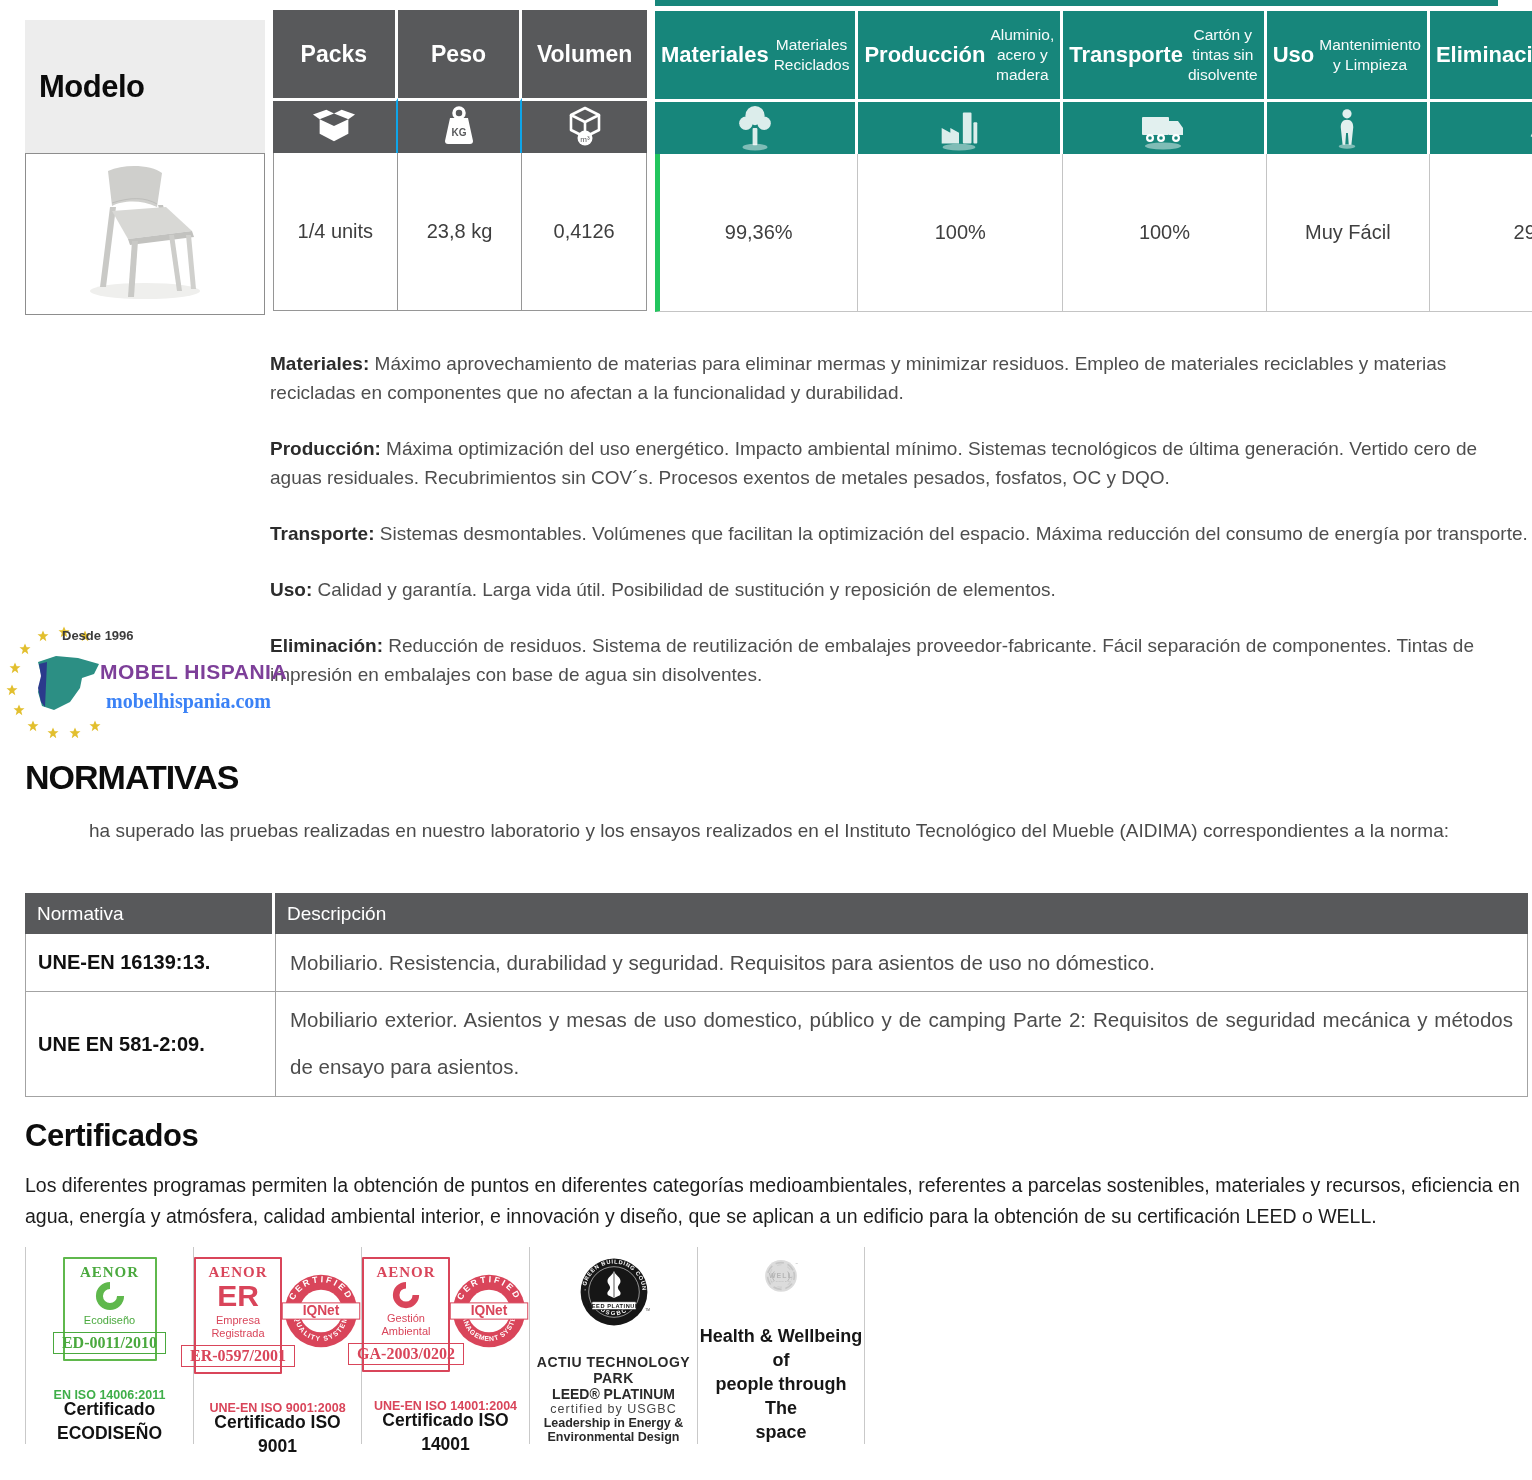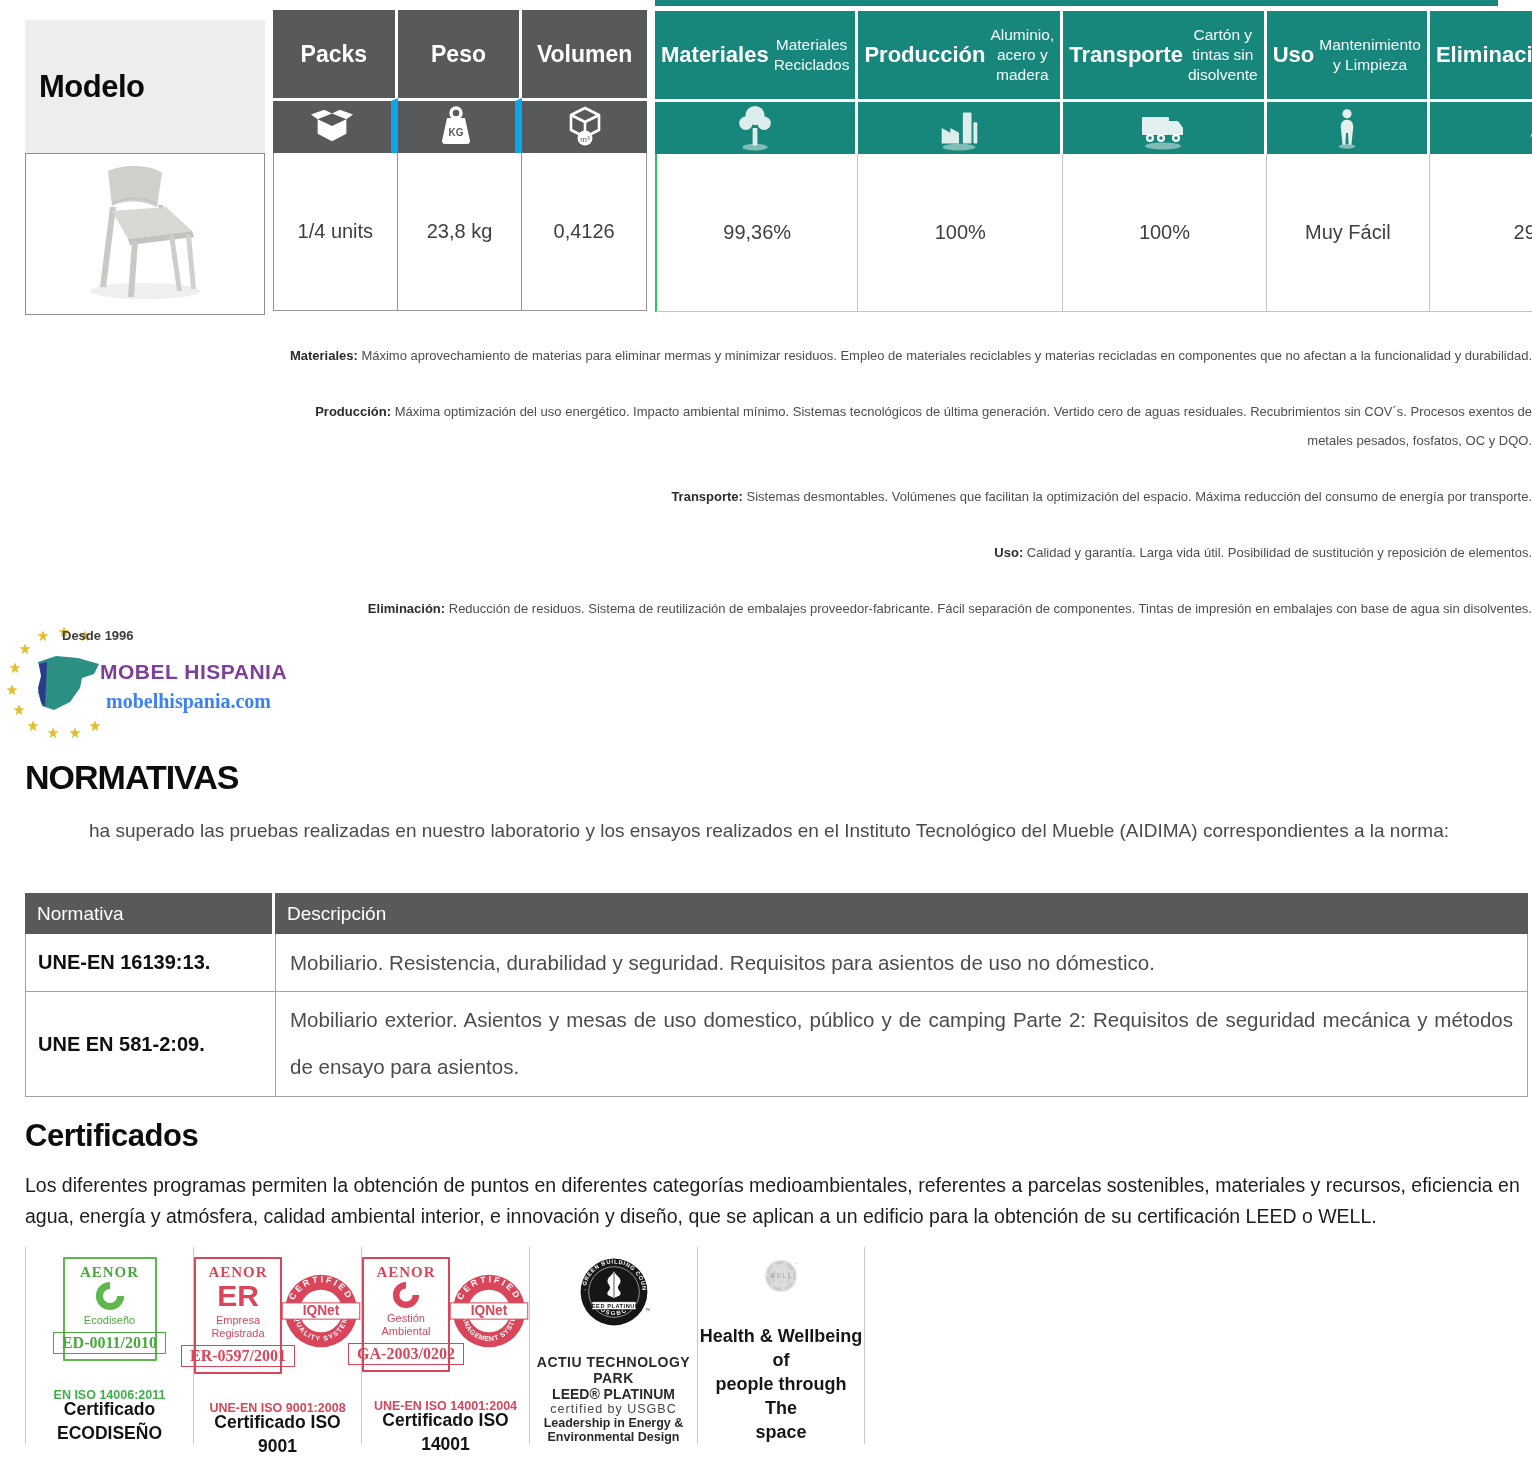--- a/index.html
+++ b/index.html
@@ -10,44 +10,44 @@
   .modelo{position:absolute;left:25px;top:20px;width:240px;}
   .modelo-hdr{height:133px;background:#ededed;display:flex;align-items:center;
               padding-left:14px;font-size:31px;font-weight:bold;color:#0b0b0b;letter-spacing:-0.5px;}
   .modelo-img{height:160px;border:1px solid #8d8d8d;background:#fff;display:flex;
               align-items:center;justify-content:center;}
 
   .spec-grid{position:absolute;left:273px;top:10px;width:374px;display:grid;
              grid-template-columns:repeat(3,1fr);grid-template-rows:88px 55px 158px;}
   .spec-h{background:#58595b;color:#fff;font-size:23px;font-weight:bold;display:flex;
           align-items:center;justify-content:center;border-right:3px solid #fff;}
-  .spec-i{background:#58595b;border-top:3px solid #fff;border-right:7px solid #0ea5e9;
+  .spec-i{background:#58595b;border-top:3px solid #fff;border-right:2px solid #0ea5e9;
           display:flex;align-items:center;justify-content:center;}
   .spec-h.last,.spec-i.last{border-right:none;}
   .spec-v{background:#fff;border-bottom:1px solid #969696;border-right:1px solid #969696;
           display:flex;align-items:center;justify-content:center;font-size:20px;color:#3e3e3e;}
   .spec-v.first{border-left:1px solid #969696;}
 
   .eco-wrap{position:absolute;left:655px;top:0;width:843px;}
   .eco-bar{height:6px;background:#17867b;margin-bottom:5px;}
   .eco-grid{display:grid;grid-template-columns:repeat(5,1fr);grid-template-rows:88px 55px 158px;}
   .eco-h{background:#17867b;color:#fff;display:flex;flex-direction:row;align-items:center;
          justify-content:center;gap:5px;border-right:3px solid #fff;padding:2px 6px;text-align:center;}
   .eco-h .t{font-size:22px;font-weight:bold;}
   .eco-h .s{font-size:15.5px;line-height:20px;opacity:.97;}
   .eco-i{background:#17867b;border-top:3px solid #fff;border-right:3px solid #fff;
          display:flex;align-items:center;justify-content:center;}
   .eco-h.last,.eco-i.last{border-right:none;}
   .eco-v{background:#fff;border-bottom:1px solid #c4c4c4;border-right:1px solid #c4c4c4;
          display:flex;align-items:center;justify-content:center;font-size:20px;color:#3f3f3f;}
-  .eco-v.first{border-left:2px solid #22c55e;}
+  .eco-v.first{border-left:5px solid #22c55e;}
 
   
-  .descs{position:absolute;left:270px;top:341px;width:1262px;font-size:13px;
-         line-height:29px;color:#4e4e4e;text-align:right;}
+  .descs{position:absolute;left:270px;top:349px;width:1262px;font-size:19px;
+         line-height:29px;color:#4e4e4e;}
   .descs p{margin:0 0 27px 0;}
   .descs b{color:#2c2c2c;}
 
   
   .brand{position:absolute;left:4px;top:626px;width:280px;height:115px;}
   .brand-since{position:absolute;left:58px;top:2px;font-size:13px;font-weight:bold;color:#3c3c3c;}
   .brand-name{position:absolute;left:96px;top:34px;font-size:21px;font-weight:800;
               color:#7d3f99;white-space:nowrap;letter-spacing:.5px;}
   .brand-url{position:absolute;left:102px;top:64px;font-family:"Liberation Serif",serif;
              font-size:20px;font-weight:bold;color:#3b82f6;}

